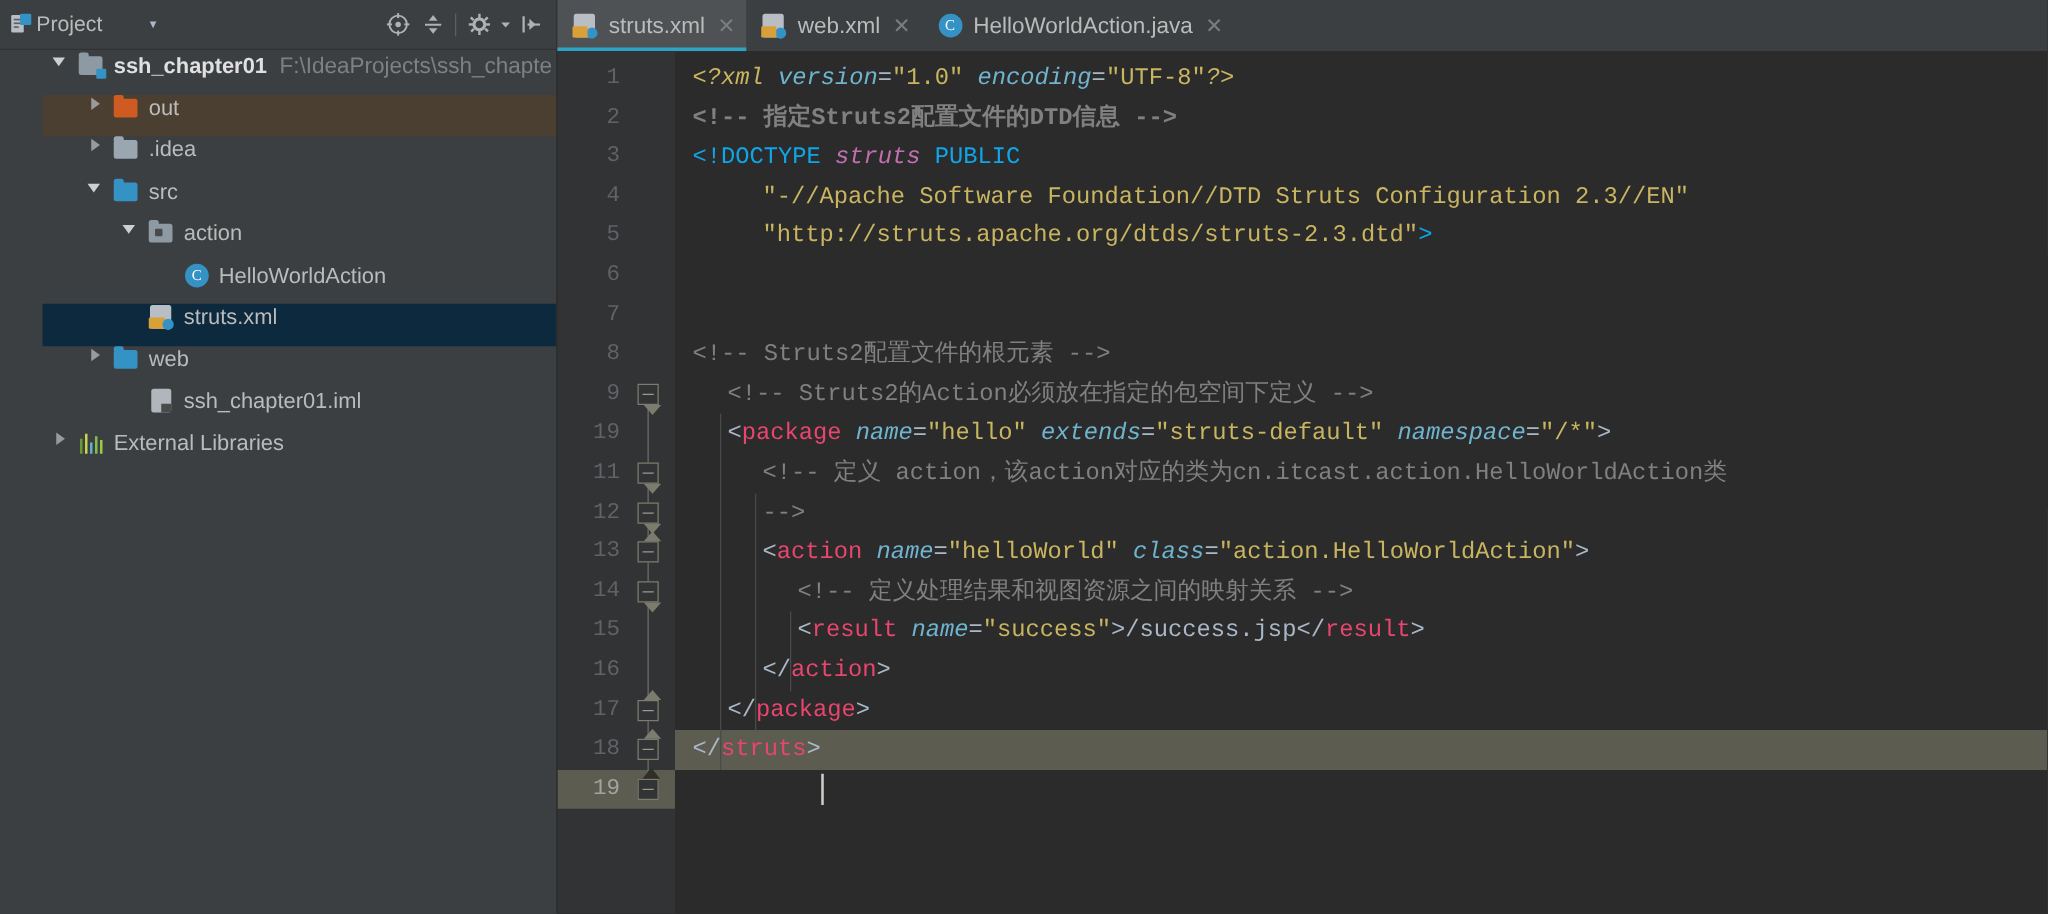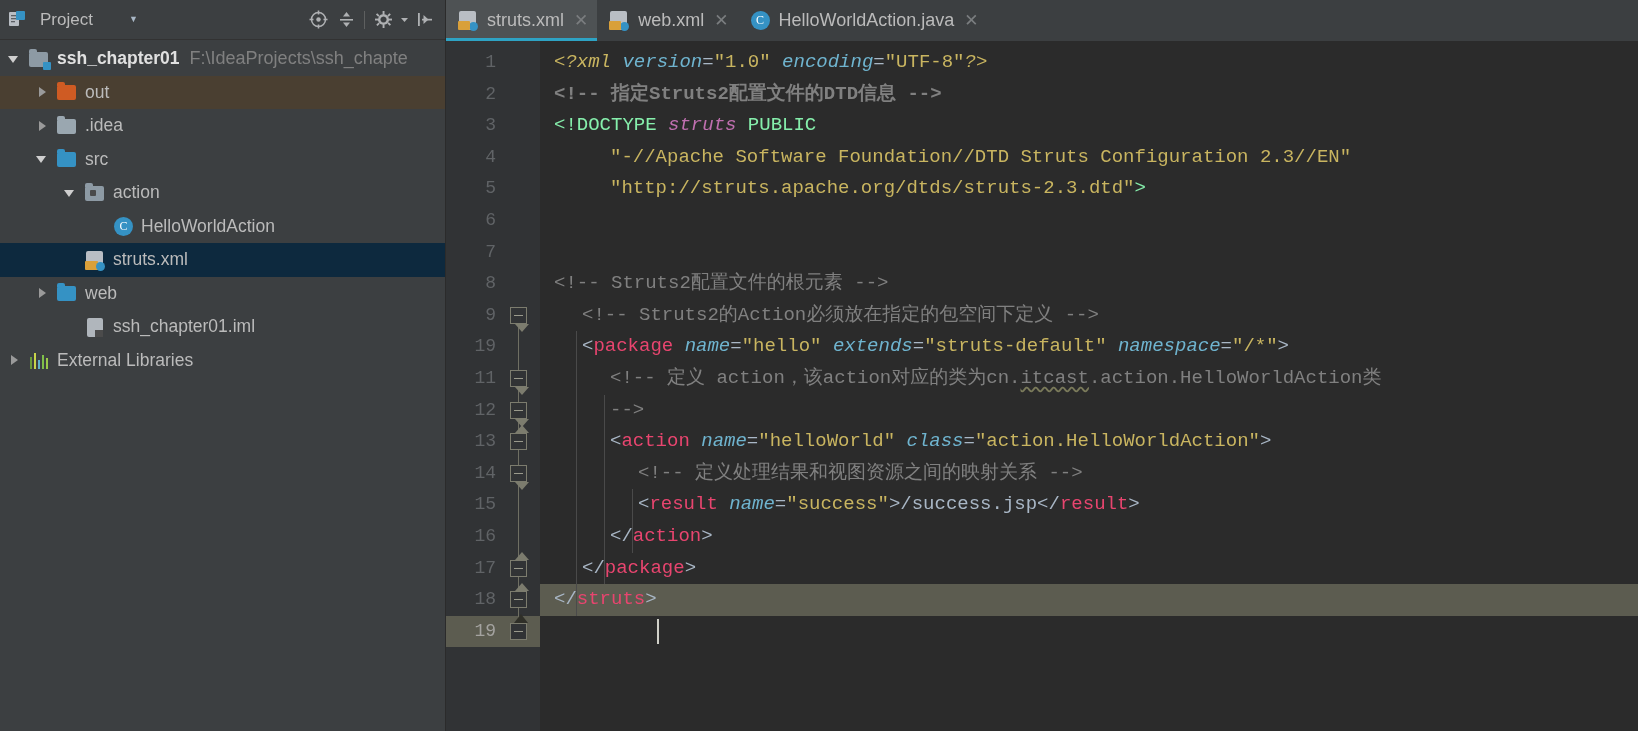--- a/index.html
+++ b/index.html
@@ -20,40 +20,41 @@
     flex: 0 0 446px;
   }
   #sidebar-header {
     height: 40px; flex: 0 0 40px;
     background: #3c3f41;
     display: flex; align-items: center;
     padding: 0 6px 0 8px;
     border-bottom: 1px solid #323232;
   }
   .panel-title {
-    color: #bbbbbb; font-size: 17px; margin-left: 13px;
+    color: #bbbbbb; font-size: 17px; margin-left: 2px;
     font-family: "Liberation Sans", sans-serif;
   }
   .hdr-caret {
     margin-left: 36px; color: #a9b7c6; font-size: 9px; line-height: 1;
   }
   .hdr-spacer { flex: 1 1 auto; }
   .hdr-icon {
     width: 24px; height: 24px; margin: 0 2px;
     display: flex; align-items: center; justify-content: center;
     color: #afb1b3;
   }
   .hdr-sep { width: 1px; height: 18px; background: #5e6060; margin: 0 4px; }
 
   
   #tree { flex: 1 1 auto; overflow: hidden; padding-top: 2px; }
   .trow {
-    height: 33.5px; display: flex; align-items: center;
+    height: 33.5px; display: flex; 
     color: #bbbbbb; font-size: 17.5px; white-space: nowrap;
     padding-right: 4px;
+    margin-left: 34px;
   }
   .trow.sel-blue { background: #0d293e; }
   .trow.sel-brown { background: #4a3f31; }
   .arrow {
     width: 14px; height: 14px; flex: 0 0 14px;
     display: inline-block; position: relative;
   }
   .arrow.right::after {
     content: ""; position: absolute; left: 3px; top: 2px;
     border-left: 7px solid #9a9a9a;
@@ -225,25 +226,25 @@
   
   .iguide { position: absolute; width: 1px; background: #4a4a4a; }
 
   
   .s-tag      { color: #e8456f; }
   .s-attr     { color: #6fb4cf; font-style: italic; }
   .s-val      { color: #c9b560; }
   .s-cmt      { color: #808080; }
   .s-txt      { color: #a9b7c6; }
   .s-proc     { color: #c9b560; font-style: italic; }
-  .s-doctype  { color: #86efac; }
+  .s-doctype  { color: #0ea5e9; }
   .s-dtname   { color: #c06fb0; font-style: italic; }
   .s-punct    { color: #a9b7c6; }
   .s-eq       { color: #a9b7c6; }
-  .typo { text-decoration: underline; text-decoration-style: wavy;
+  .typo { text-decoration-style: wavy;
           text-decoration-color: #7a7a5a; text-underline-offset: 3px; }
 
   #caret {
     position: absolute; width: 2px; background: #d0d0c8;
   }
 </style>
 </head>
 <body>
 
 <div id="app">

